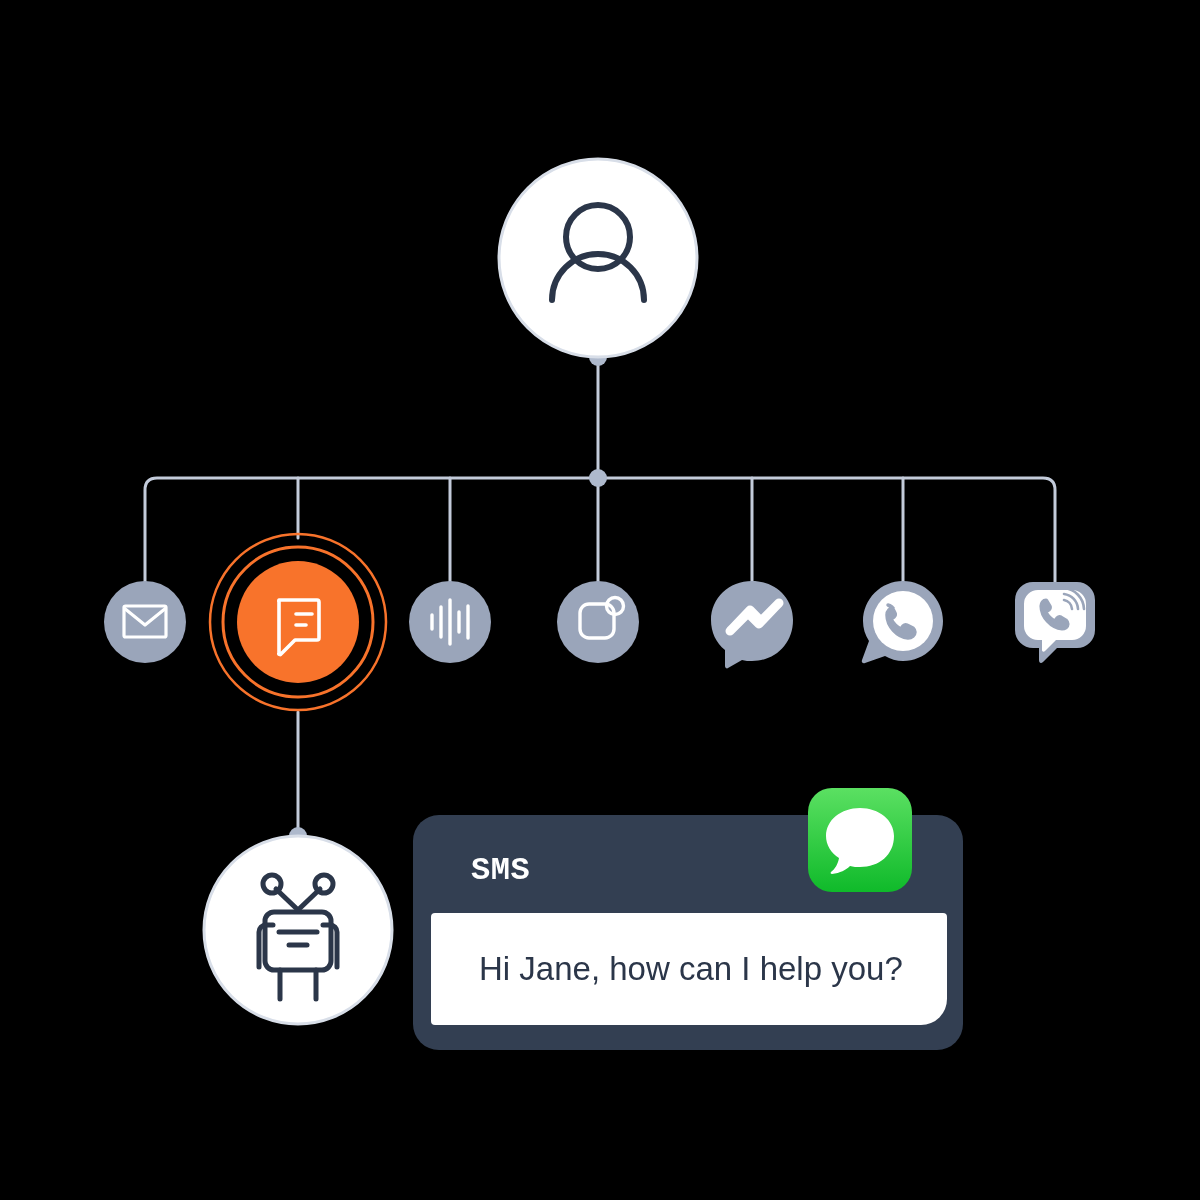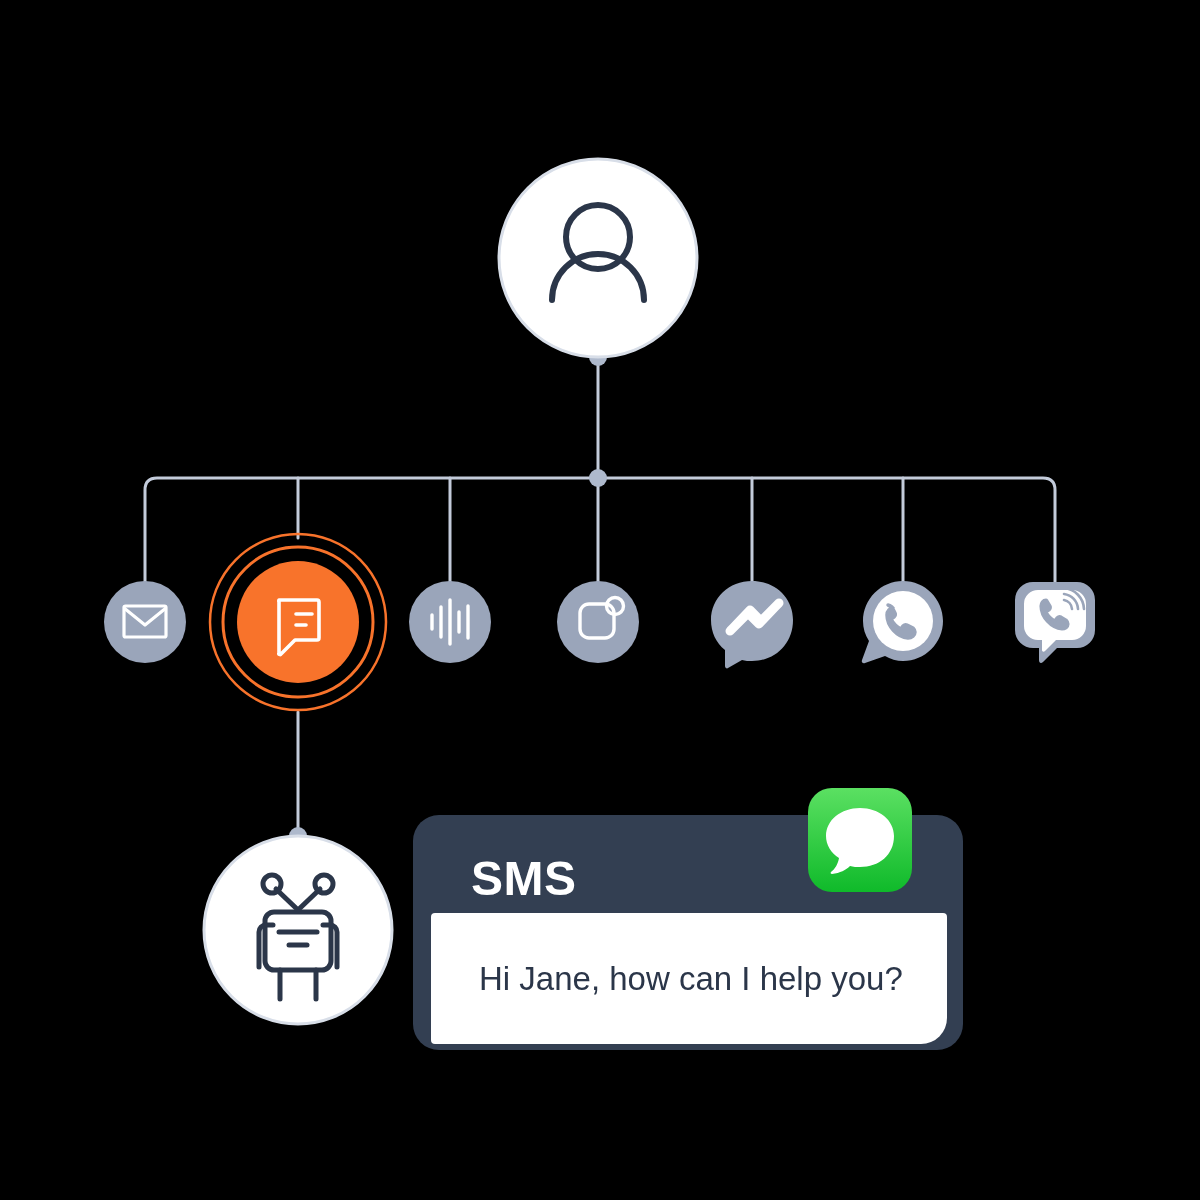--- a/index.html
+++ b/index.html
@@ -6,25 +6,26 @@
   body{width:1200px;height:1200px;overflow:hidden;font-family:"Liberation Sans","DejaVu Sans",sans-serif;}
   #stage{position:relative;width:1200px;height:1200px;}
   #stage svg.layer{position:absolute;left:0;top:0;width:1200px;height:1200px;}
 
   .card{
     position:absolute;left:413px;top:815px;width:550px;height:235px;
     background:#333F52;border-radius:26px;
   }
   .card-title{
     position:absolute;left:58px;top:40px;
-    font-size:48px;font-weight:bold;color:#ffffff;letter-spacing:0.5px;
+    font-size:32px;font-weight:bold;color:#ffffff;letter-spacing:0.5px;
     line-height:1;
+    font-family:Liberation Mono, monospace;
   }
   .bubble{
-    position:absolute;left:18px;top:98px;width:516px;height:131px;
+    position:absolute;left:18px;top:98px;width:516px;height:112px;
     background:#ffffff;border-radius:4px 4px 26px 4px;
   }
   .bubble-text{
     position:absolute;left:48px;top:50%;transform:translateY(-50%);
     font-size:33px;color:#2B3649;white-space:nowrap;
   }
   .imessage{
     position:absolute;left:808px;top:788px;width:104px;height:104px;
   }
 </style>

